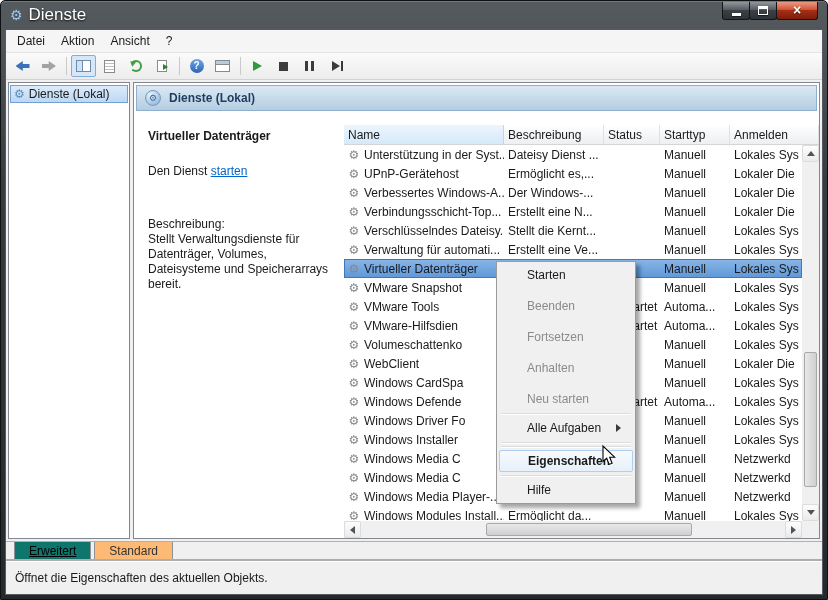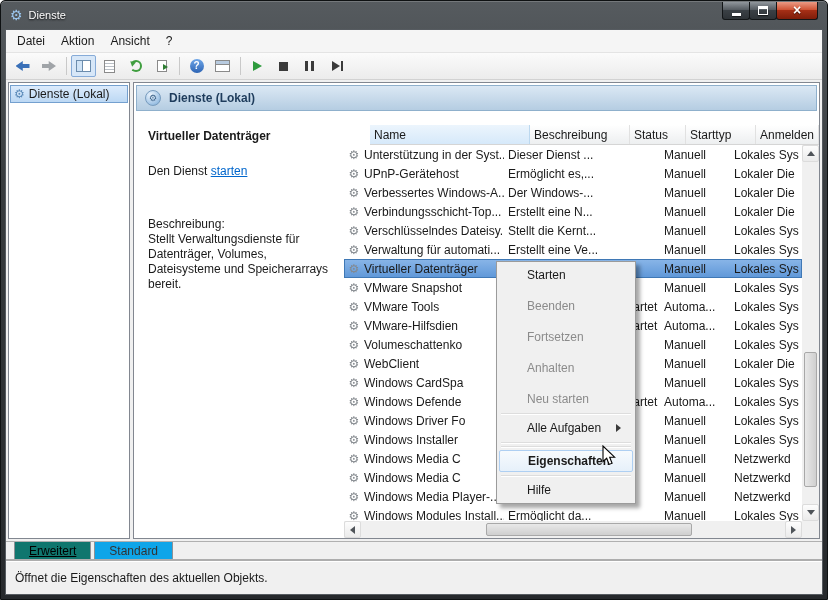--- a/index.html
+++ b/index.html
@@ -7,21 +7,21 @@
     font-family:"Liberation Sans","DejaVu Sans",sans-serif; font-size:12px; color:#1a1a1a; }
 
   .window { position:relative; width:828px; height:600px;
     border:1px solid #0e1112; border-radius:5px 5px 0 0;
     background:linear-gradient(180deg,#565b5f 0%,#383c3f 30%,#26292c 100%);
     box-shadow:inset 0 1px 0 rgba(255,255,255,.18); }
 
   
   .titlebar { height:28px; display:flex; align-items:center; padding:0 9px; color:#fff; }
   .title-icon { font-size:14px; color:#9cc6ee; margin-right:6px; line-height:1; }
-  .title-text { font-size:11px; text-shadow:0 1px 2px rgba(0,0,0,.9); }
+  .title-text { font-size:17px; text-shadow:0 1px 2px rgba(0,0,0,.9); }
   .win-buttons { position:absolute; top:1px; right:9px; display:flex; }
   .win-btn { width:28px; height:18px; border:1px solid #121517; border-top:none; margin-left:-1px;
     border-radius:0 0 3px 3px; display:flex; align-items:center; justify-content:center;
     background:linear-gradient(180deg,#90969c 0%,#565c62 45%,#3a4045 50%,#2e3337 100%); }
   .win-btn.close { width:42px;
     background:linear-gradient(180deg,#eb9a84 0%,#cf5436 45%,#a52f16 50%,#7e1d0a 100%); }
   .g-min { width:9px; height:3px; background:#fff; margin-top:7px; box-shadow:0 1px 1px rgba(0,0,0,.5); }
   .g-max { width:10px; height:9px; border:1px solid #fff; border-top-width:3px; box-shadow:0 1px 1px rgba(0,0,0,.5); }
   .g-close::after { content:"×"; color:#fff; font-size:14px; font-weight:bold; line-height:1; text-shadow:0 1px 1px rgba(0,0,0,.6); }
 
@@ -87,21 +87,21 @@
 
   .main-body { flex:1; display:flex; min-height:0; margin-top:12px; }
   .detail-pane { width:210px; flex:none; padding:4px 10px 0 14px; line-height:15px; overflow:hidden; }
   .detail-title { font-weight:bold; margin-bottom:20px; }
   .detail-action { margin-bottom:38px; }
   .link { color:#0066cc; text-decoration:underline; cursor:pointer; }
 
   .list-pane { flex:1; position:relative; min-width:0; }
   .cols { display:grid; grid-template-columns:160px 100px 56px 70px 1fr; }
   .table-header { height:20px; background:linear-gradient(180deg,#ffffff,#f4f5f6 60%,#edeff0);
-    border-bottom:1px solid #d5d5d5;margin-left:26px; }
+    border-bottom:1px solid #d5d5d5; }
   .th { padding:3px 4px 0 4px; border-right:1px solid #e1e1e1; overflow:hidden; white-space:nowrap; }
   .th.sorted { background:linear-gradient(180deg,#ecf5fd,#d6e9fa); border-right-color:#bcd8ef; }
   .table-body { position:absolute; top:20px; left:0; right:17px; bottom:17px; overflow:hidden; background:#fff; }
   .trow { height:19px; align-items:center; }
   .trow.selected { background:linear-gradient(180deg,#8ab6e8,#5e97d8); outline:1px solid #3f78b5; outline-offset:-1px; }
   .td { padding:0 4px; overflow:hidden; white-space:nowrap; }
   .name-cell { display:flex; align-items:center; gap:3px; padding-left:3px; }
   .gear-icon { width:14px; flex:none; text-align:center; color:#83888d; font-size:12px; line-height:1; }
 
   
@@ -118,21 +118,21 @@
   .tri-right { border:4px solid transparent; border-left:5px solid #4f5459; margin-right:-4px; }
   .vthumb { position:absolute; left:2px; right:2px; top:55%; height:36%;
     background:linear-gradient(90deg,#e8e8e8,#cfcfcf); border:1px solid #a8a8a8; border-radius:2px; }
   .hthumb { position:absolute; top:2px; bottom:2px; left:31%; width:45%;
     background:linear-gradient(180deg,#e8e8e8,#cfcfcf); border:1px solid #a8a8a8; border-radius:2px; }
 
   
   .tabstrip { height:20px; flex:none; background:#f0f0f0; border-top:1px solid #b0b0b0;
     display:flex; align-items:flex-start; padding-left:8px; }
   .vtab { padding:2px 14px 3px; border:1px solid #8e9196; border-top:none; border-radius:0 0 3px 3px;
-    background:#0ea5e9; margin-right:3px; color:#333; }
+    background:#fdba74; margin-right:3px; color:#333; }
   .vtab.active { background:#0f766e; color:#000;text-decoration:underline; }
   .statusbar { height:22px; flex:none; background:#f0f0f0; border-top:1px solid #fff;
     box-shadow:0 -2px 0 #adadad; display:flex; align-items:center; padding:16px 9px;text-align:center; }
 
   
   .context-menu { position:absolute; left:495px; top:260px; width:140px; z-index:10;
     background:#f0f0f0; border:1px solid #9b9b9b; padding:2px;
     box-shadow:4px 4px 4px rgba(0,0,0,.35); }
   .cm-item { position:relative; height:22px; line-height:20px; padding:1px 6px 0 28px; white-space:nowrap; }
   .cm-item.disabled { color:#8b8b8b;margin-top:9px; }
@@ -250,21 +250,21 @@
                 <div class="th">Status</div>
                 <div class="th">Starttyp</div>
                 <div class="th">Anmelden</div>
               </div>
             <div class="table-body">
                 <div class="trow cols">
                   <div class="td name-cell">
                     <span class="gear-icon">⚙</span>
                     <span>Unterstützung in der Syst...</span>
                   </div>
-                  <div class="td">Dieser Dienst ...</div>
+                  <div class="td">Dateisy Dienst ...</div>
                   <div class="td"></div>
                   <div class="td">Manuell</div>
                   <div class="td">Lokales Sys</div>
                 </div>
                 <div class="trow cols">
                   <div class="td name-cell">
                     <span class="gear-icon">⚙</span>
                     <span>UPnP-Gerätehost</span>
                   </div>
                   <div class="td">Ermöglicht es,...</div>

